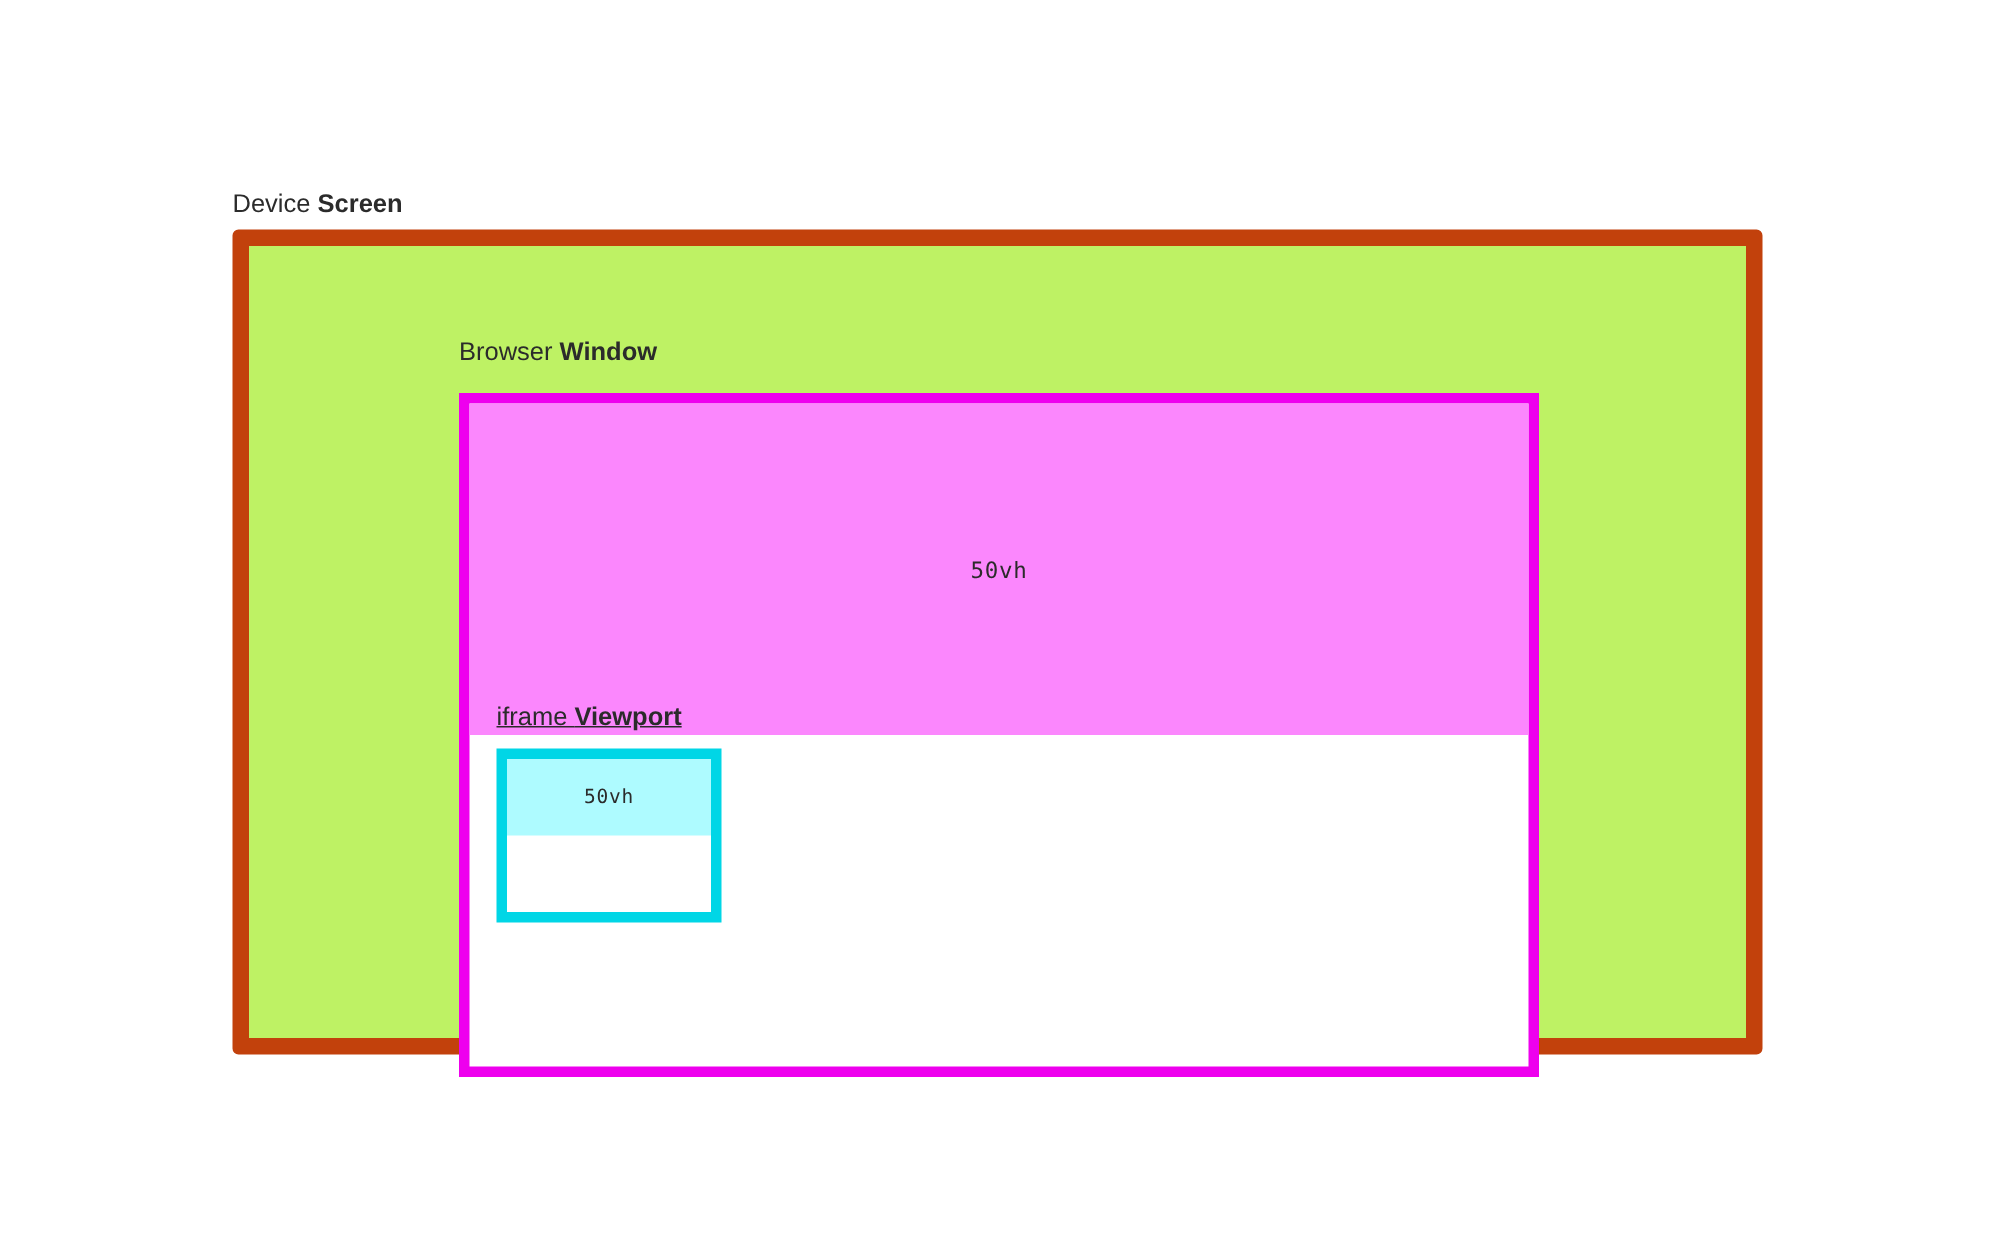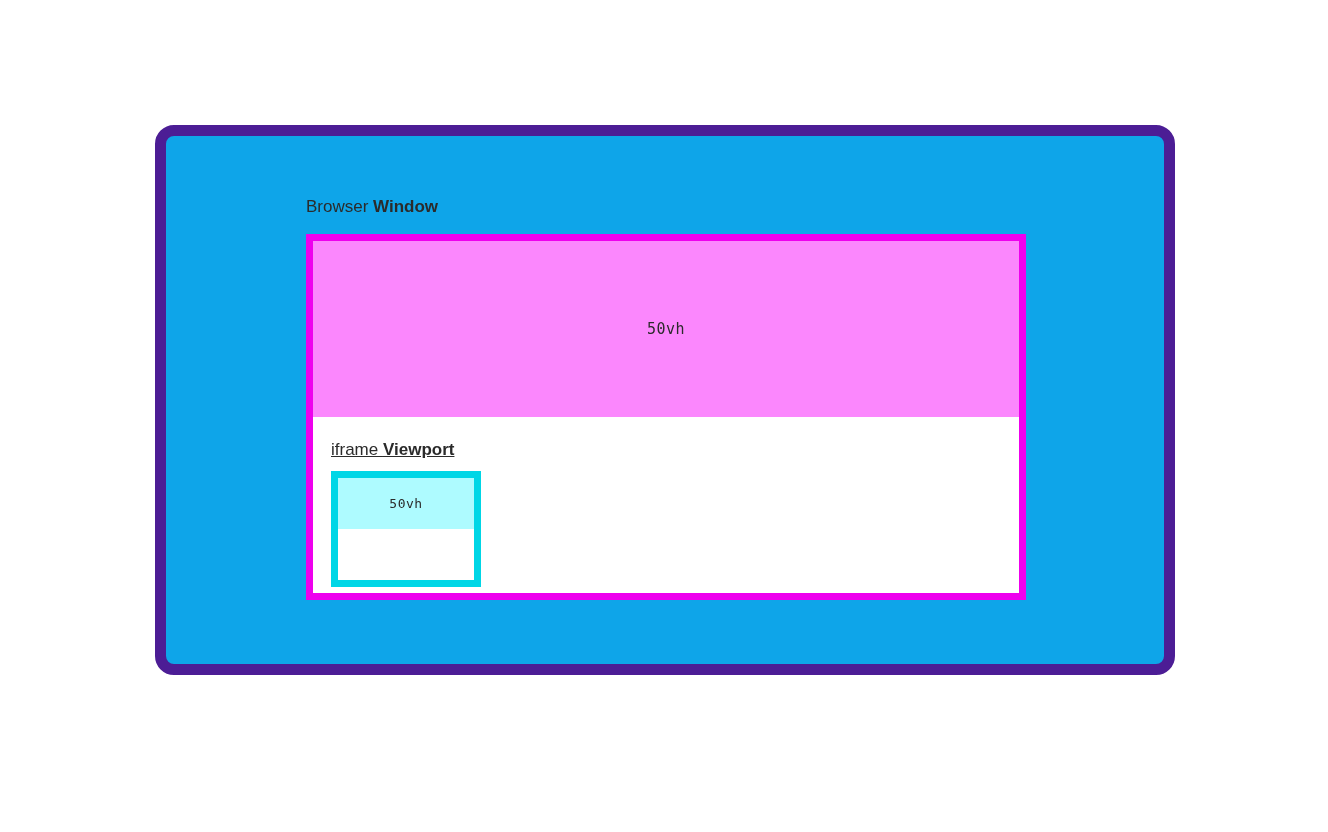--- a/index.html
+++ b/index.html
@@ -20,38 +20,38 @@
       font-size: 17px;
       color: #2b2b2b;
       margin-bottom: 6px;
       line-height: 1.3;
     }
     .label .bold { font-weight: 700; }
 
     .device-screen {
       width: 1020px;
       height: 550px;
-      border: 11px solid #4c1d95;
-      border-radius: 19px;
-      background: #0ea5e9;
+      border: 11px solid #c2410c;
+      border-radius: 4px;
+      background: #bef264;
       position: relative;
     }
 
     .browser-label {
       position: absolute;
       left: 140px;
       top: 60px;
     }
 
     .browser-window {
       position: absolute;
       left: 140px;
       top: 98px;
       width: 720px;
-      height: 366px;
+      height: 456px;
       border: 7px solid #ee00ee;
       background: #ffffff;
     }
 
     .browser-fill {
       position: absolute;
       left: 0;
       top: 0;
       width: 100%;
       height: 50%;
@@ -100,20 +100,23 @@
       font-family: ui-monospace, SFMono-Regular, Menlo, Consolas, monospace;
       font-size: 13px;
       color: #2b2b2b;
       letter-spacing: 0.5px;
     }
   </style>
 </head>
 <body>
 
 <div class="stage">
+  <div class="label">
+    <span>Device </span><span class="bold">Screen</span>
+  </div>
 
   <div class="device-screen">
 
     <div class="label browser-label">
       <span>Browser </span><span class="bold">Window</span>
     </div>
 
     <div class="browser-window">
       <div class="browser-fill">
         <span class="mono">50vh</span>

